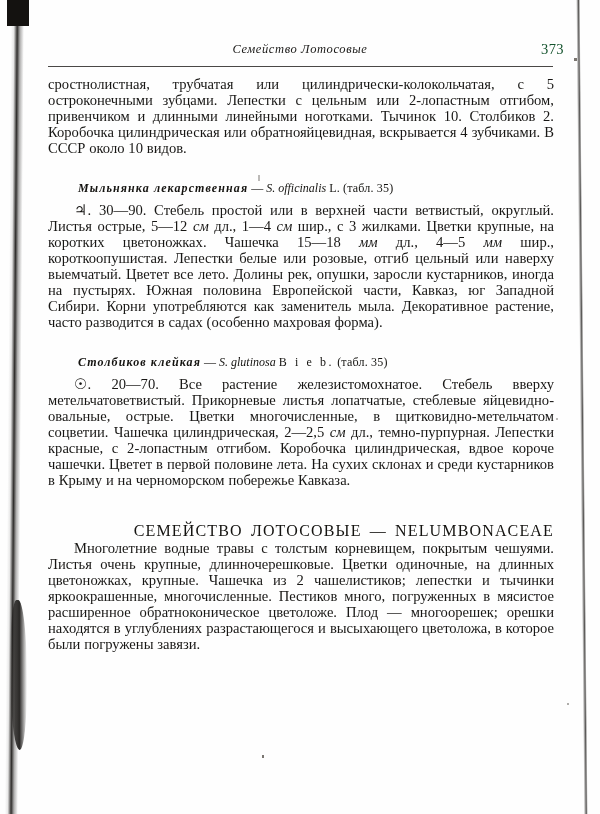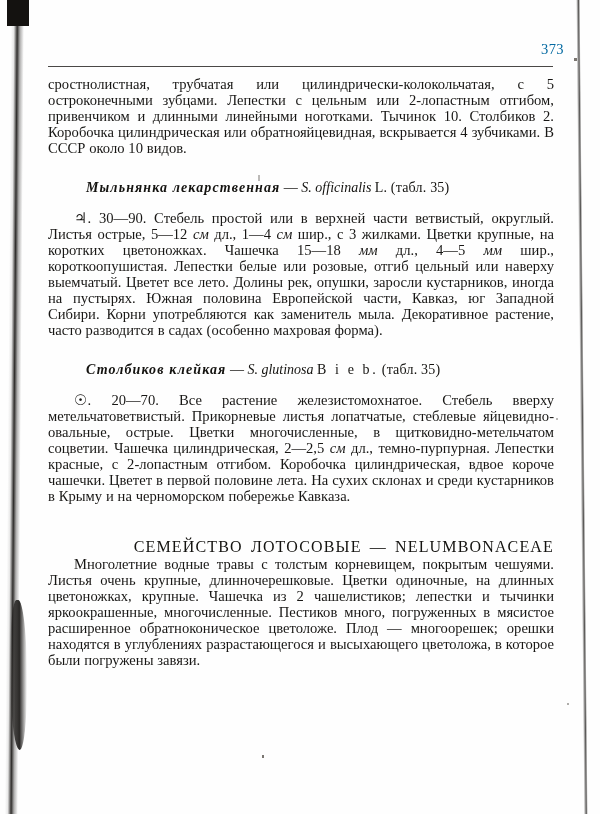--- a/index.html
+++ b/index.html
@@ -95,21 +95,21 @@
     font-size: 12.5px;
     letter-spacing: 0.6px;
     color: #1b1a18;
     white-space: nowrap;
   }
   .rh-page {
     position: absolute;
     right: 6px;
     top: -1px;
     font-size: 14.5px;
-    color: #0369a1;
+    color: #14532d;
     letter-spacing: 0.4px;
   }
   .rule {
     position: absolute;
     left: 48px;
     top: 66px;
     width: 505px;
     height: 1px;
     background: #2a2826;
     opacity: 0.85;
@@ -131,22 +131,22 @@
     text-align-last: left;
     word-spacing: 0.2px;
   }
   p.body.indent { text-indent: 26px; }
   .lastline-justify { text-align-last: justify; }
 
   i.u { font-style: italic; }
 
   
   .species-head {
-    margin: 12px;
-    font-size: 14px;
+    margin: 4px;
+    font-size: 12px;
     line-height: 20px;
     color: #141310;
     text-indent: 26px;
   }
   .species-head .ru {
     font-weight: bold;
     font-style: italic;
     letter-spacing: 1.1px;
   }
   .species-head .lat {
@@ -192,20 +192,21 @@
   <div class="gutter-left-blob"></div>
   <div class="gutter-left-blob2"></div>
   <div class="edge-right"></div>
   <div class="speck" style="left:574px;top:58px;width:3px;height:3px;"></div>
   <div class="speck" style="left:262px;top:755px;width:2px;height:3px;"></div>
   <div class="speck" style="left:258px;top:175px;width:2px;height:6px;opacity:0.5;"></div>
   <div class="speck" style="left:567px;top:703px;width:2px;height:2px;opacity:0.6;"></div>
   <div class="speck" style="left:556px;top:418px;width:2px;height:2px;opacity:0.5;"></div>
 
   <div class="running-head">
+    <div class="rh-title">Семейство Лотосовые</div>
     <div class="rh-page">373</div>
   </div>
   <div class="rule"></div>
 
   <div class="col">
 
     <p class="body lastline-justify">сростнолистная, трубчатая или цилиндрически-колокольчатая, с 5 остроконечными зубцами. Лепестки с цельным или 2-лопастным отгибом, привенчиком и длинными линейными ноготками. Тычинок 10. Столбиков 2. Коробочка цилиндрическая или обратнояйцевидная, вскрывается 4 зубчиками. В СССР около 10 видов.</p>
 
     <p class="species-head sp-gap-before">
       <span class="ru">Мыльнянка лекарственная</span><span> </span><span>—</span><span> </span><span class="lat">S.</span><span> </span><span class="lat">officinalis</span><span> </span><span class="auth-tight">L.</span><span> </span><span class="tabl">(табл. 35)</span>

